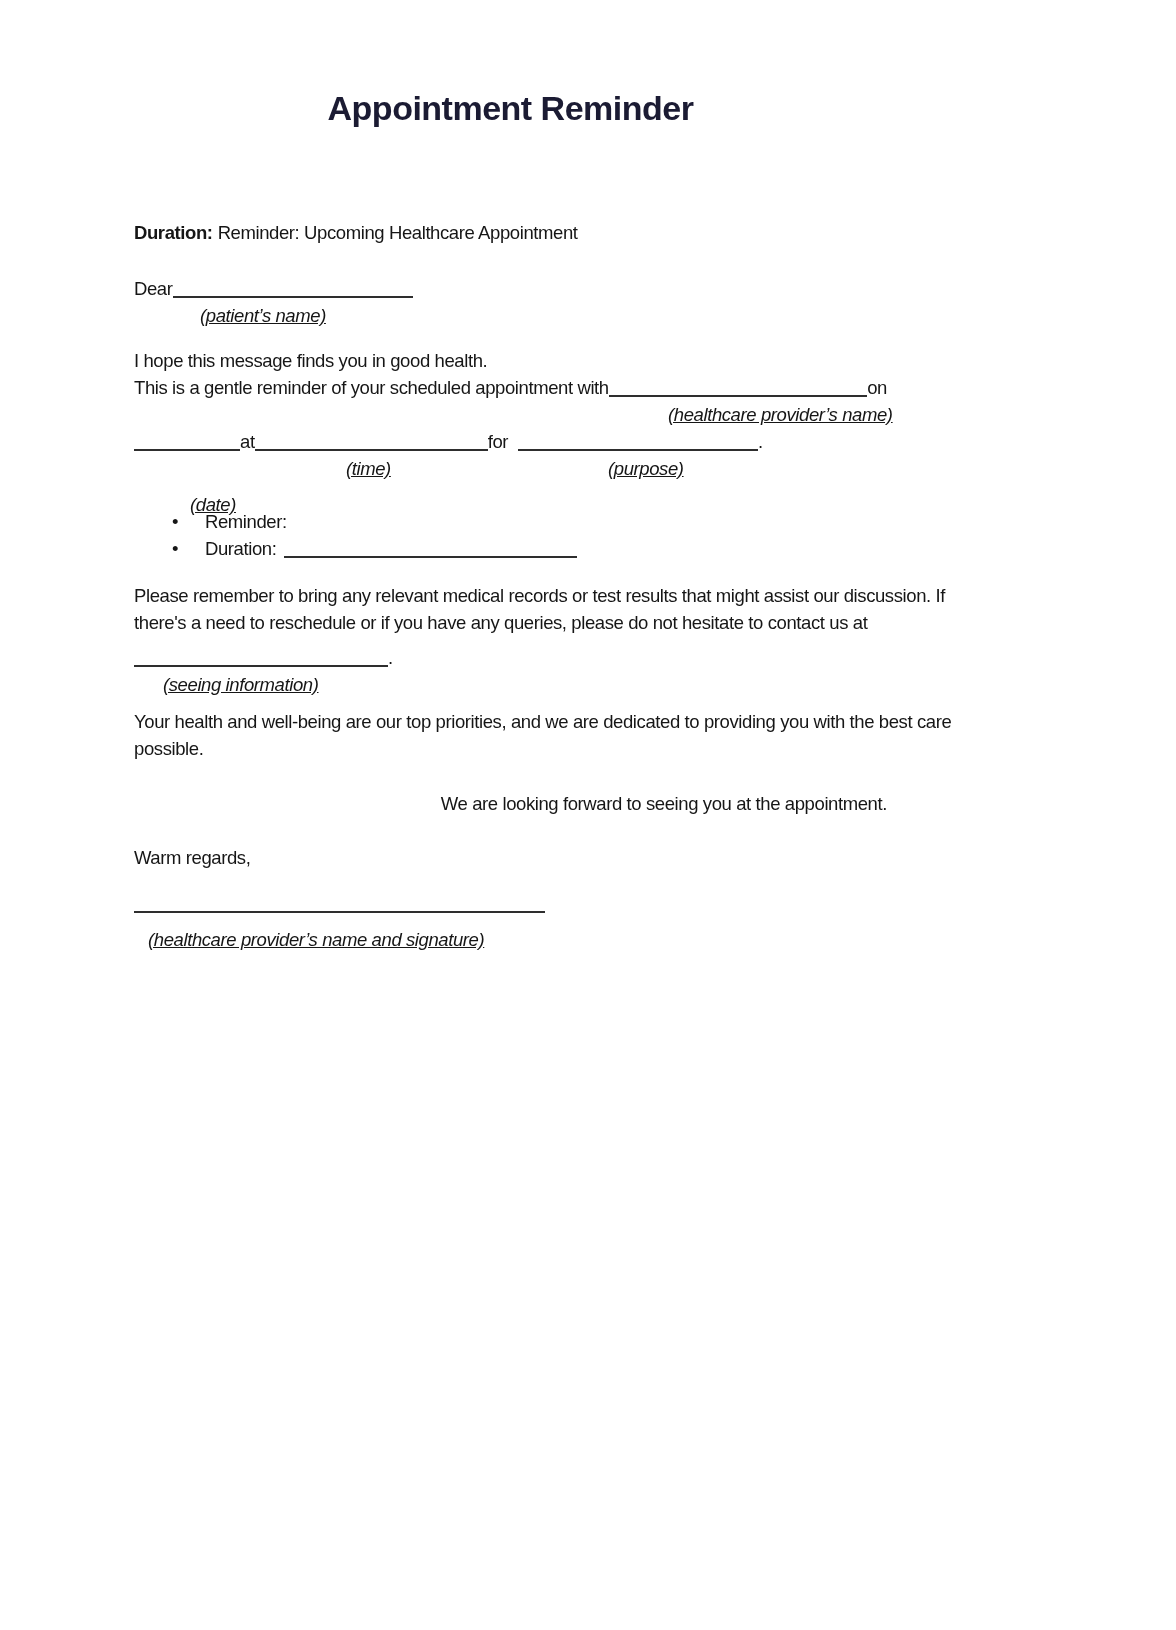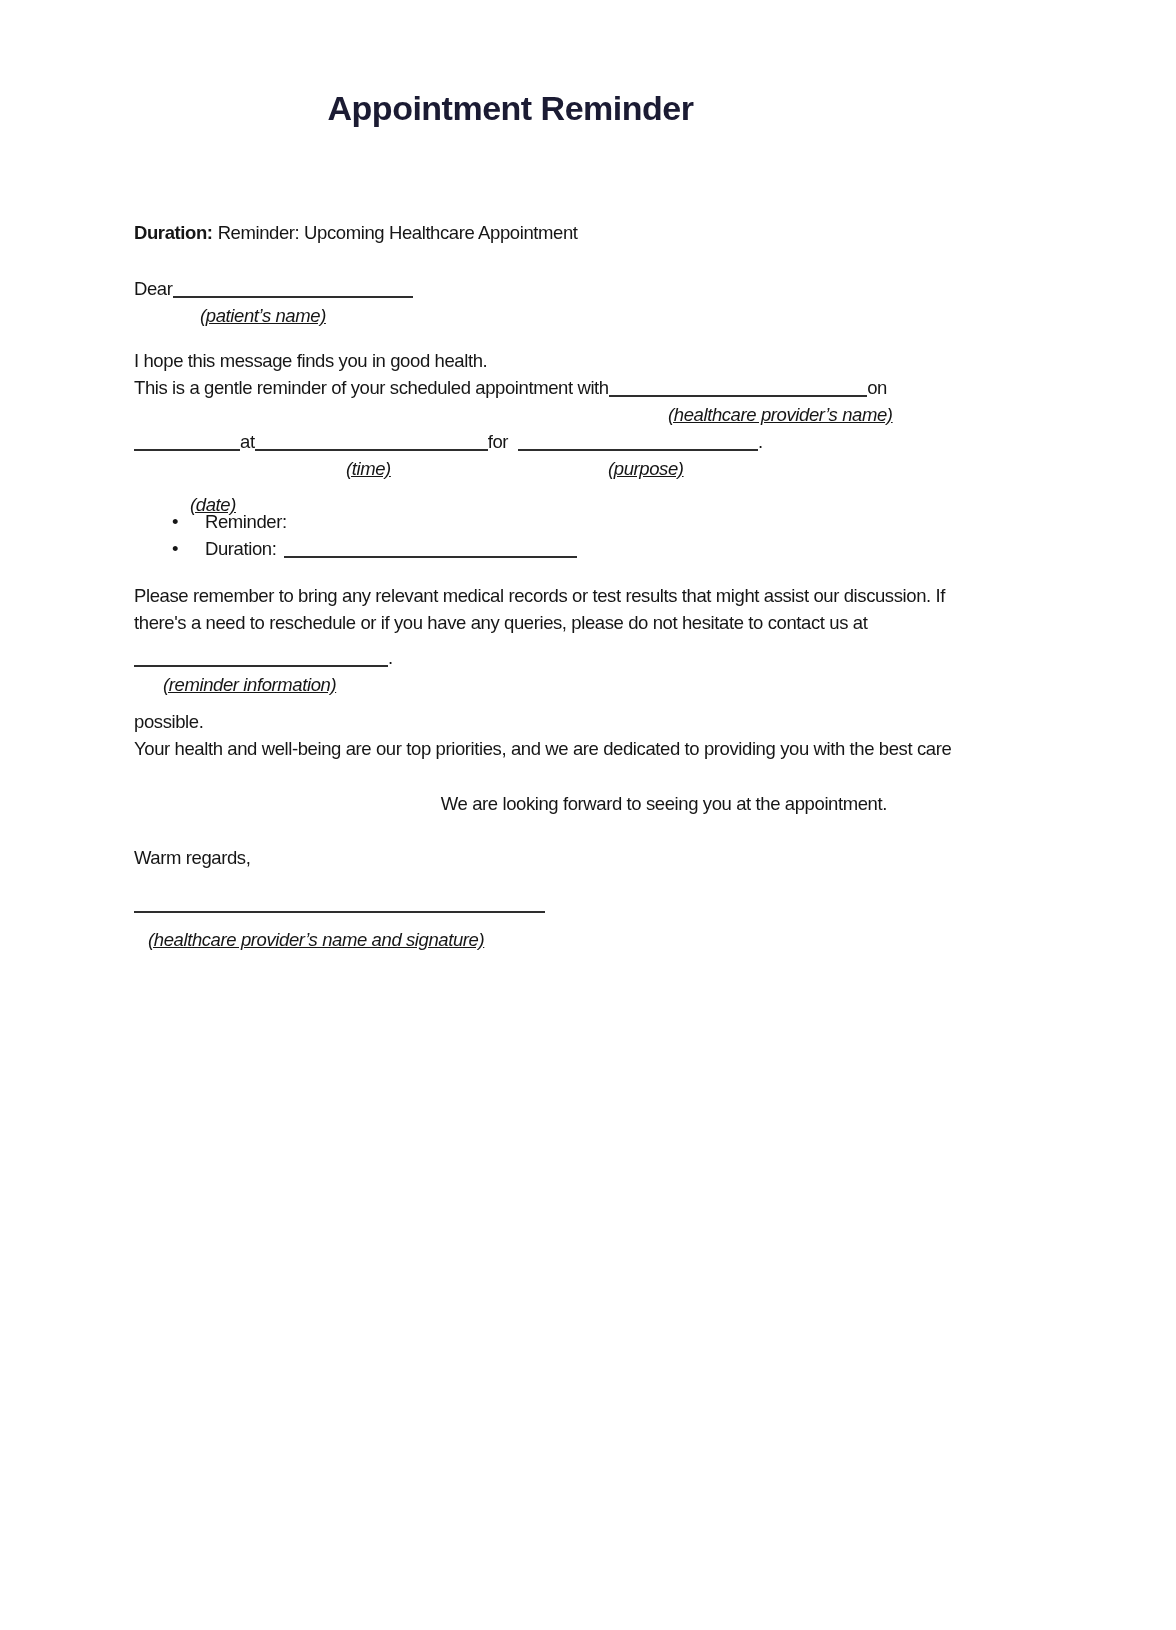--- a/index.html
+++ b/index.html
@@ -124,25 +124,25 @@
     </div>
 
     <div class="para-records">
       <div class="nw">Please remember to bring any relevant medical records or test results that might assist our discussion. If</div>
       <div class="nw">there's a need to reschedule or if you have any queries, please do not hesitate to contact us at</div>
     </div>
 
     <div class="contact-row nw">
       <span class="bl w254"></span><span>.</span>
     </div>
-    <div class="it hint-contact nw">(reminder information)</div>
+    <div class="it hint-contact nw">(seeing information)</div>
 
     <div class="para-health">
+      <div class="nw">Your health and well-being are our top priorities, and we are dedicated to providing you with the best care</div>
       <div class="nw">possible.</div>
-      <div class="nw">Your health and well-being are our top priorities, and we are dedicated to providing you with the best care</div>
     </div>
 
     <div class="para-looking nw">We are looking forward to seeing you at the appointment.</div>
 
     <div class="closing nw">Warm regards,</div>
 
     <div class="sig-row">
       <span class="bl w411"></span>
     </div>
     <div class="it hint-sig nw">(healthcare provider’s name and signature)</div>

